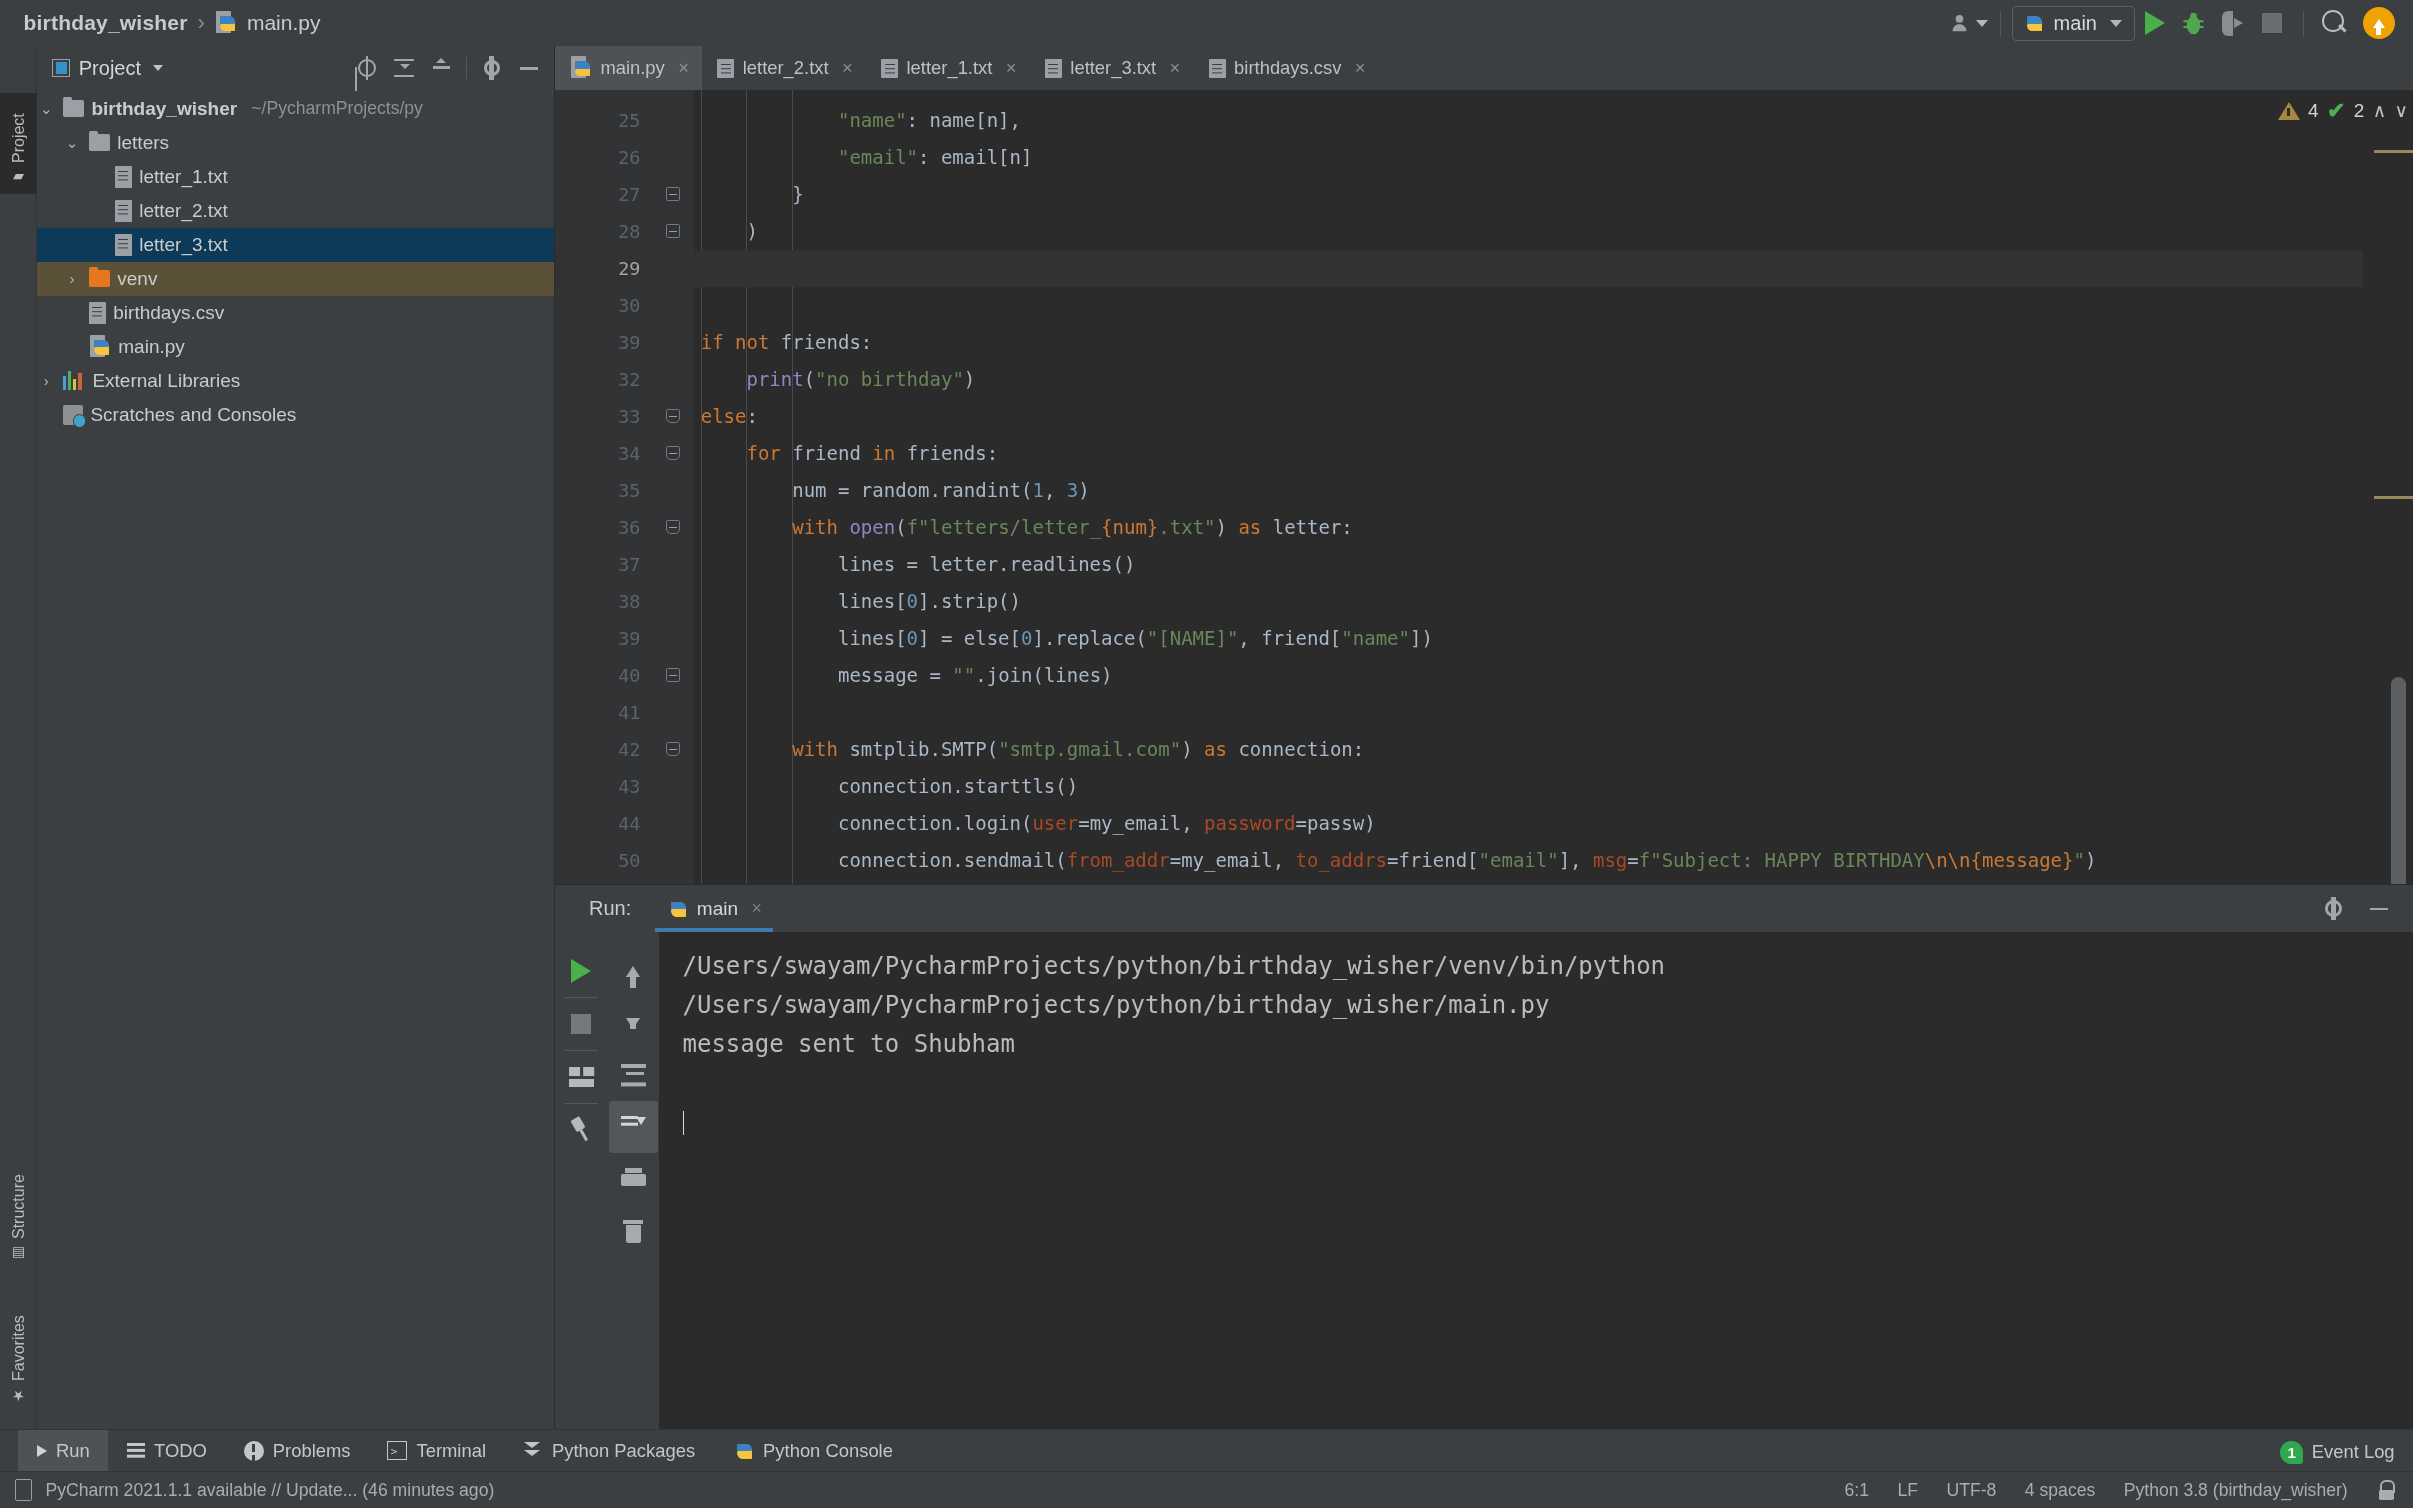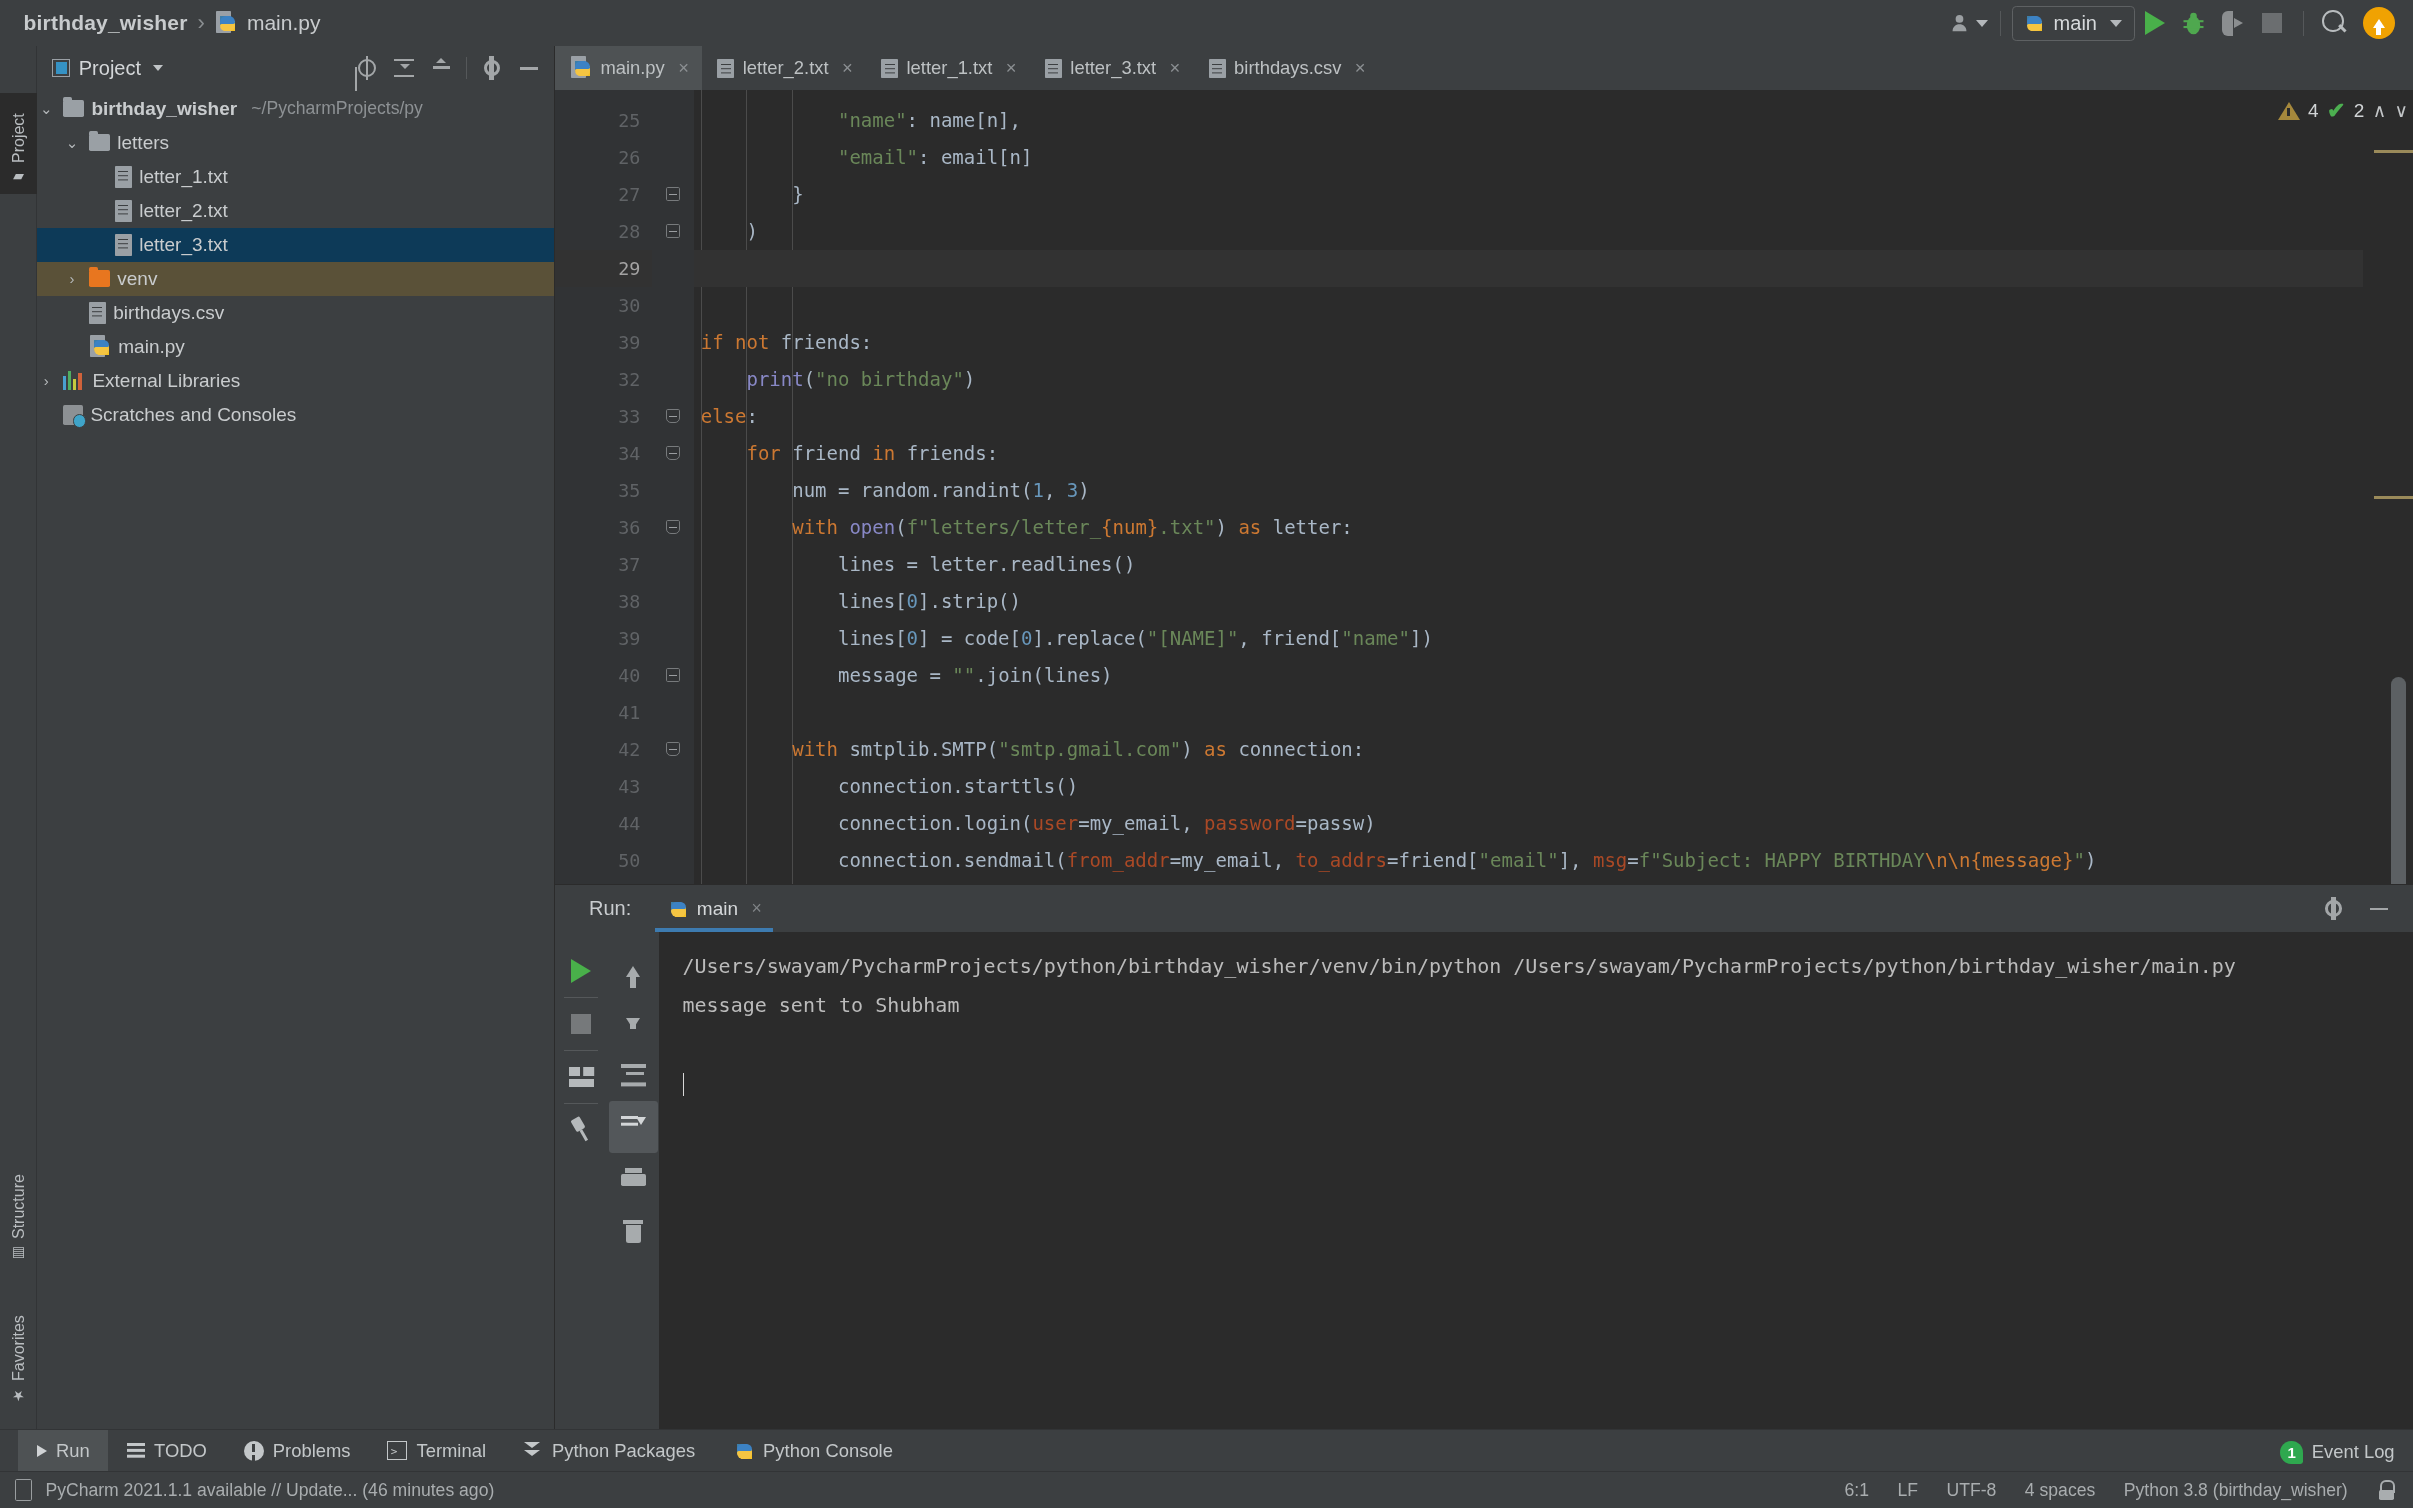--- a/index.html
+++ b/index.html
@@ -212,21 +212,21 @@
   .greentri{width:0;height:0;border-top:12.6px solid transparent;border-bottom:12.6px solid transparent;border-left:20px solid #49b04a;}
   .graysq{width:20px;height:20px;background:#76797b;}
   .layoutico{width:25px;height:20px;position:relative;}
   .layoutico::before{content:"";position:absolute;left:0;top:0;width:11px;height:9.2px;background:#b5b9bb;box-shadow:14.2px 0 0 #b5b9bb;}
   .layoutico::after{content:"";position:absolute;left:0;top:11.7px;width:25px;height:8.4px;background:#b5b9bb;}
   .pin{width:23.5px;height:25px;position:relative;transform:rotate(-30deg);}
   .pin::before{content:"";position:absolute;left:6.7px;top:0;width:10px;height:13.4px;background:#b5b9bb;border-radius:1.7px;}
   .pin::after{content:"";position:absolute;left:10px;top:12.6px;width:2.5px;height:12.6px;background:#b5b9bb;}
 
   .console{flex:1;background:#2b2b2b;padding:15px 0 0 23.5px; overflow:hidden;
-    font-family:"DejaVu Sans Mono", monospace; font-size:20px; color:#bbbbbb; line-height:39px;}
+    font-family:"DejaVu Sans Mono", monospace; font-size:24px; color:#bbbbbb; line-height:39px;}
   .console .spacer{height:39px;}
   .ccursor{display:inline-block;width:1.7px;height:23.5px;background:#d8d8d8;vertical-align:middle;}
 
   
   .toolwin { height:42px; flex:0 0 42px; background:#3c3f41; display:flex; align-items:stretch;
     padding-left:18.4px; border-top:0.8px solid #323436;}
   .tw { display:flex; align-items:center; gap:9.2px; padding:0 18.4px; color:#c3c7c9; font-size:18.4px;}
   .tw.active{ background:#4e5254; }
   .tw .tri{width:0;height:0;border-top:6.7px solid transparent;border-bottom:6.7px solid transparent;border-left:10px solid #d0d3d5;}
   .hamb{width:18.4px;height:15px;position:relative;}
@@ -526,21 +526,21 @@
               <div class="cl cur"><span class="plain"></span></div>
               <div class="cl"><span class="plain"></span></div>
               <div class="cl"><span class="kw">if</span><span class="plain"> </span><span class="kw">not</span><span class="plain"> friends:</span></div>
               <div class="cl"><span class="plain">    </span><span class="bi">print</span><span class="plain">(</span><span class="str">"no birthday"</span><span class="plain">)</span></div>
               <div class="cl"><span class="kw">else</span><span class="plain">:</span></div>
               <div class="cl"><span class="plain">    </span><span class="kw">for</span><span class="plain"> friend </span><span class="kw">in</span><span class="plain"> friends:</span></div>
               <div class="cl"><span class="plain">        num = random.randint(</span><span class="num">1</span><span class="plain">, </span><span class="num">3</span><span class="plain">)</span></div>
               <div class="cl"><span class="plain">        </span><span class="kw">with</span><span class="plain"> </span><span class="bi">open</span><span class="plain">(</span><span class="str">f"letters/letter_</span><span class="kw">{num}</span><span class="str">.txt"</span><span class="plain">) </span><span class="kw">as</span><span class="plain"> letter:</span></div>
               <div class="cl"><span class="plain">            lines = letter.readlines()</span></div>
               <div class="cl"><span class="plain">            lines[</span><span class="num">0</span><span class="plain">].strip()</span></div>
-              <div class="cl"><span class="plain">            lines[</span><span class="num">0</span><span class="plain">] = code[</span><span class="num">0</span><span class="plain">].replace(</span><span class="str">"[NAME]"</span><span class="plain">, friend[</span><span class="str">"name"</span><span class="plain">])</span></div>
+              <div class="cl"><span class="plain">            lines[</span><span class="num">0</span><span class="plain">] = else[</span><span class="num">0</span><span class="plain">].replace(</span><span class="str">"[NAME]"</span><span class="plain">, friend[</span><span class="str">"name"</span><span class="plain">])</span></div>
               <div class="cl"><span class="plain">            message = </span><span class="str">""</span><span class="plain">.join(lines)</span></div>
               <div class="cl"><span class="plain"></span></div>
               <div class="cl"><span class="plain">        </span><span class="kw">with</span><span class="plain"> smtplib.SMTP(</span><span class="str">"smtp.gmail.com"</span><span class="plain">) </span><span class="kw">as</span><span class="plain"> connection:</span></div>
               <div class="cl"><span class="plain">            connection.starttls()</span></div>
               <div class="cl"><span class="plain">            connection.login(</span><span class="kwarg">user</span><span class="plain">=my_email, </span><span class="kwarg">password</span><span class="plain">=passw)</span></div>
               <div class="cl"><span class="plain">            connection.sendmail(</span><span class="kwarg">from_addr</span><span class="plain">=my_email, </span><span class="kwarg">to_addrs</span><span class="plain">=friend[</span><span class="str">"email"</span><span class="plain">], </span><span class="kwarg">msg</span><span class="plain">=</span><span class="str">f"Subject: HAPPY BIRTHDAY</span><span class="esc">\n\n</span><span class="kw">{message}</span><span class="str">"</span><span class="plain">)</span></div>
               <div class="cl"><span class="plain">            </span><span class="bi">print</span><span class="plain">(</span><span class="str">f"message sent to </span><span class="kw">{friend['name']}</span><span class="str">"</span><span class="plain">)</span></div>
             </div>
         </div>
         <div class="markerbar">

